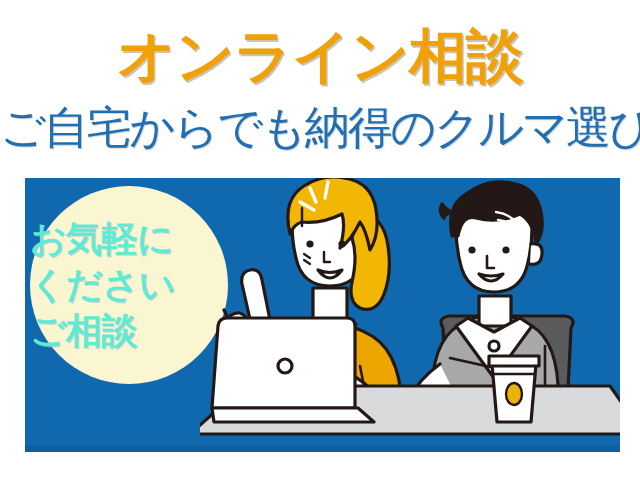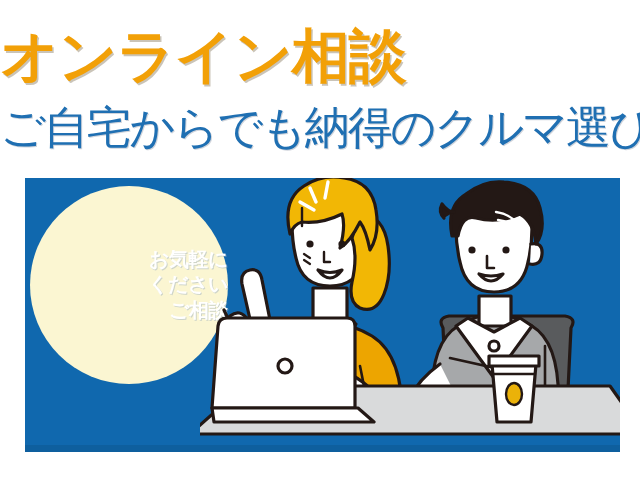--- a/index.html
+++ b/index.html
@@ -19,20 +19,21 @@
     height: 480px;
     background: #ffffff;
   }
 
   
   .headline {
     position: absolute;
     left: 0;
     top: 26px;
     width: 640px;
+    text-align: center;
     font-size: 58px;
     font-weight: bold;
     letter-spacing: -1px;
     color: #F2A007;
     line-height: 1.05;
     text-shadow: 1.5px 1.5px 0 rgba(80,60,20,0.30);
     white-space: nowrap;
   }
   .subtitle {
     position: absolute;
@@ -79,24 +80,24 @@
     background: #FBF6D2;
   }
   .badge-text {
     position: absolute;
     left: 5px;
     top: 8px;
     width: 198px;
     height: 198px;
     display: flex;
     flex-direction: column;
-    align-items: flex-end;
+    align-items: flex-start;
     justify-content: center;
-    color: #ffffff;
-    font-size: 20px;
+    color: #5eead4;
+    font-size: 36px;
     font-weight: bold;
     line-height: 1.28;
     letter-spacing: -0.5px;
     text-shadow: 1px 1px 0 rgba(150,170,190,0.45);
   }
   .badge-text span { display: block; white-space: nowrap; }
 
   
   .illus {
     position: absolute;

